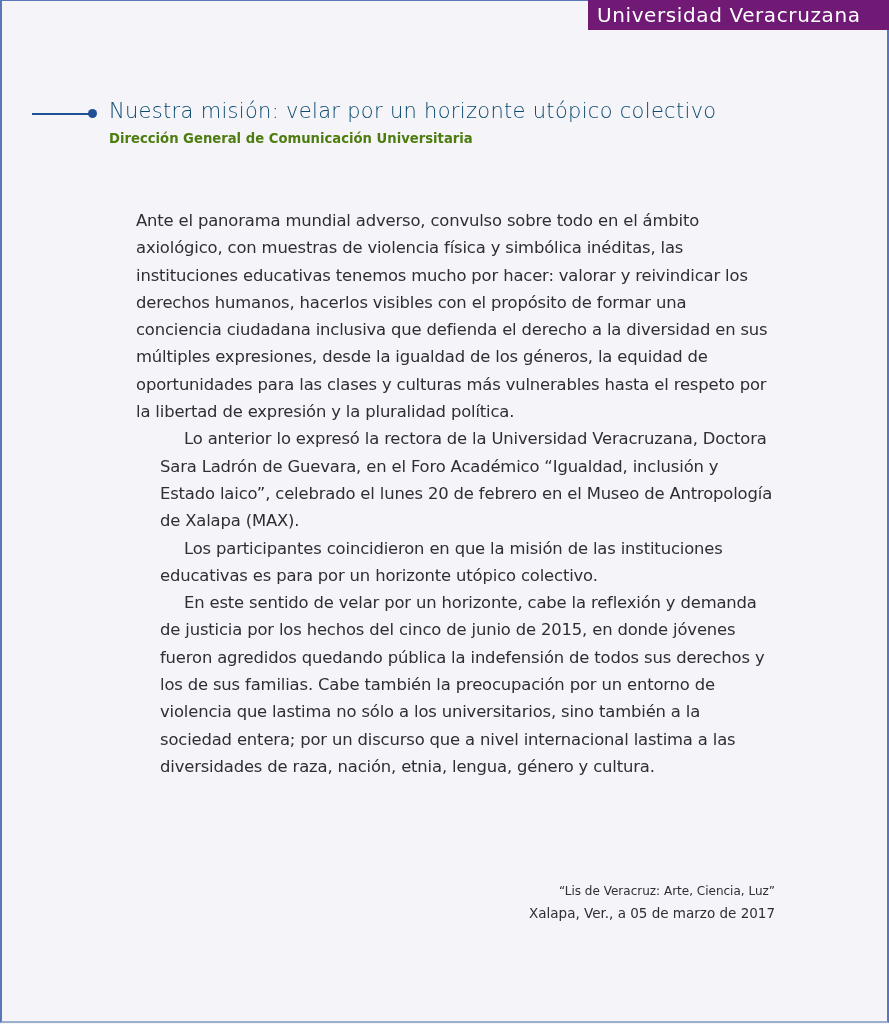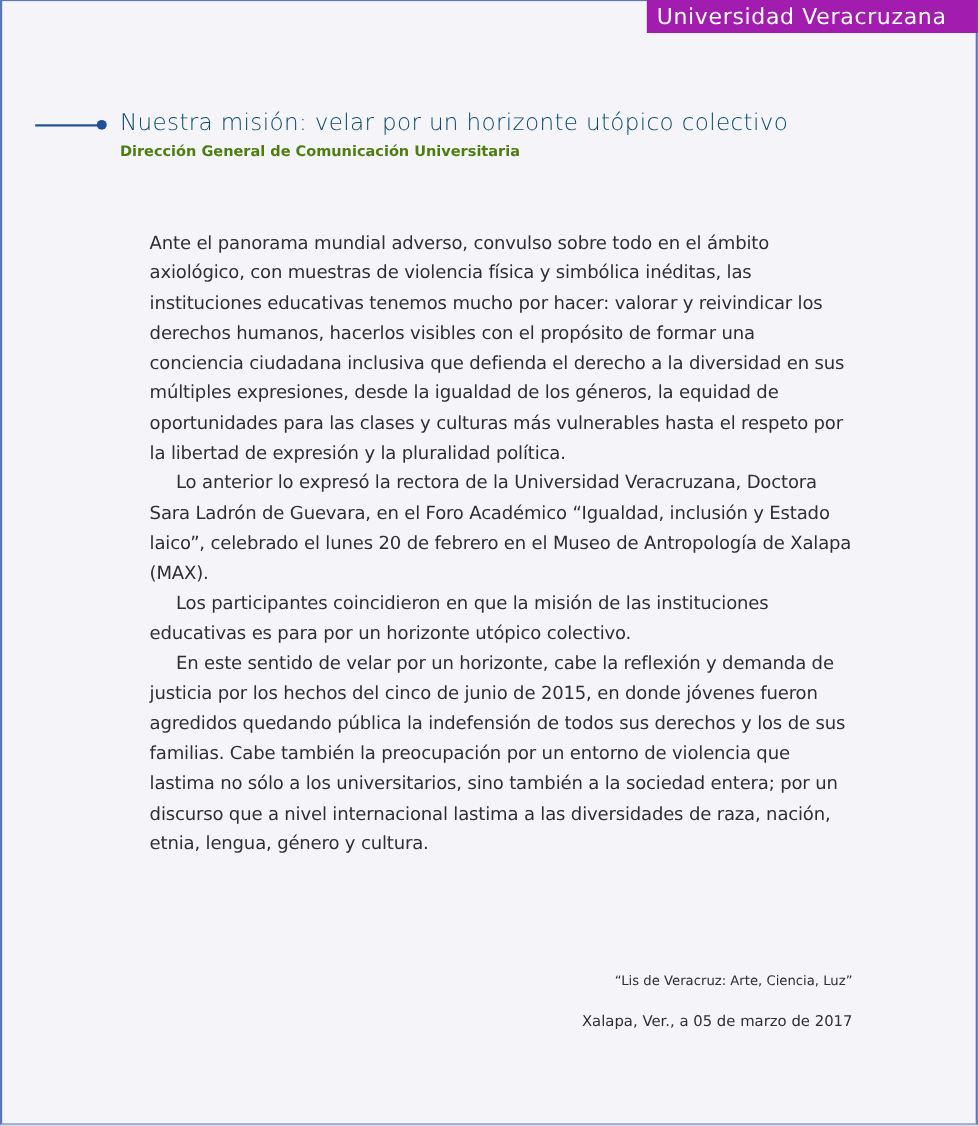--- a/index.html
+++ b/index.html
@@ -26,21 +26,21 @@
       border-bottom: 2px solid #9ab0cc;
       box-sizing: content-box;
       background: #f4f4f9;
     }
     .header-band {
       position: absolute;
       left: 588px;
       top: 0;
       width: 301px;
       height: 30px;
-      background: #a21caf;
+      background: #701a75;
       color: #ffffff;
       font-family: "DejaVu Sans", sans-serif;
       font-size: 20px;
       line-height: 30px;
       letter-spacing: 0.6px;
       padding-left: 9px;
       box-sizing: border-box;
       white-space: nowrap;
     }
     .title-rule {
@@ -93,39 +93,39 @@
       line-height: 27.3px;
       color: #2e2e33;
       letter-spacing: -0.15px;
     }
     .body-text p {
       margin: 0;
       text-indent: 0;
     }
     .body-text p.indent {
       text-indent: 24px;
+      margin-left: 24px;
     }
     .closing {
       position: absolute;
       right: 114px;
       top: 879px;
       text-align: right;
       font-family: "DejaVu Sans", sans-serif;
       color: #2e2e33;
     }
     .motto {
       font-size: 12px;
       line-height: 24px;
       white-space: nowrap;
     }
     .place-date {
       font-size: 13.5px;
       line-height: 20px;
       white-space: nowrap;
-      margin-top: 16px;
     }
   </style>
 </head>
 <body>
 
 <div class="page-frame"></div>
 
 <div class="header-band">
   <span>Universidad Veracruzana</span>
 </div>

